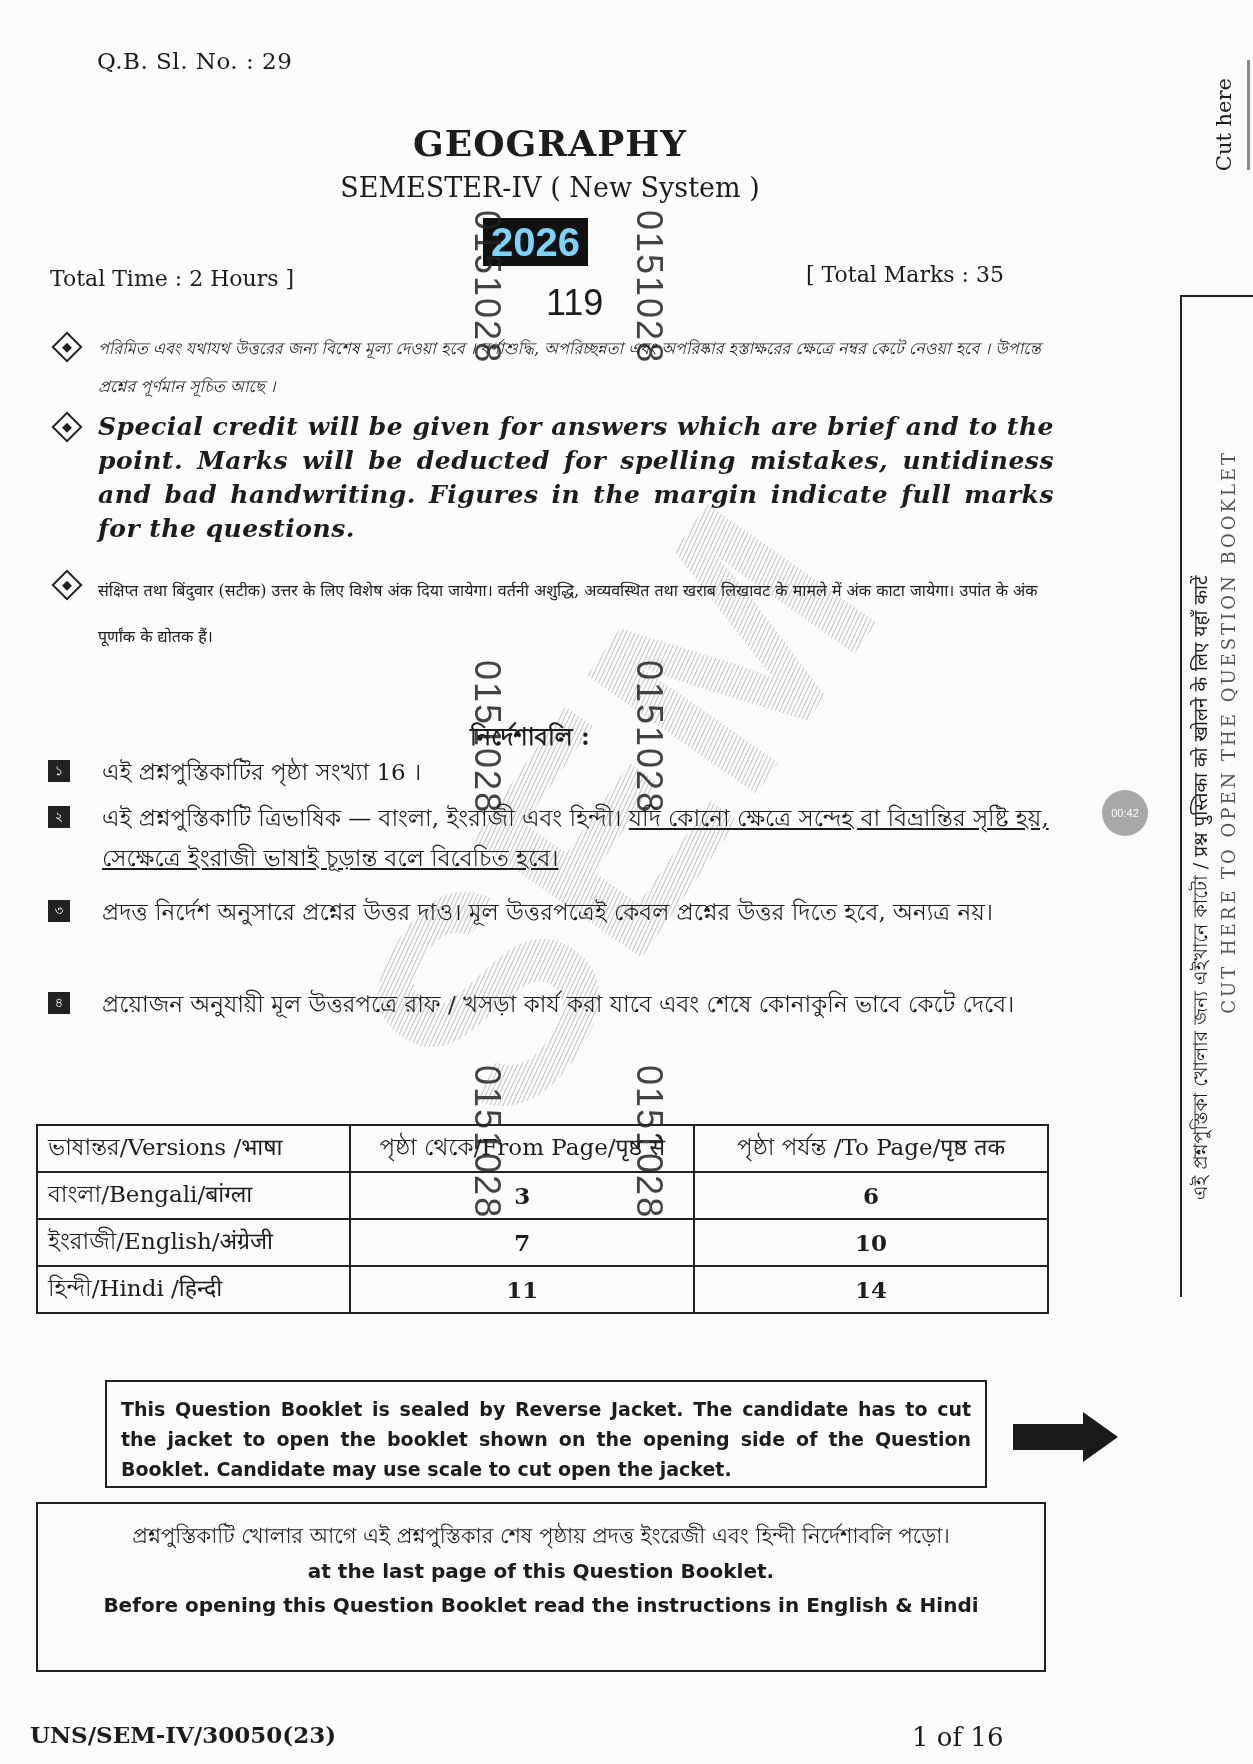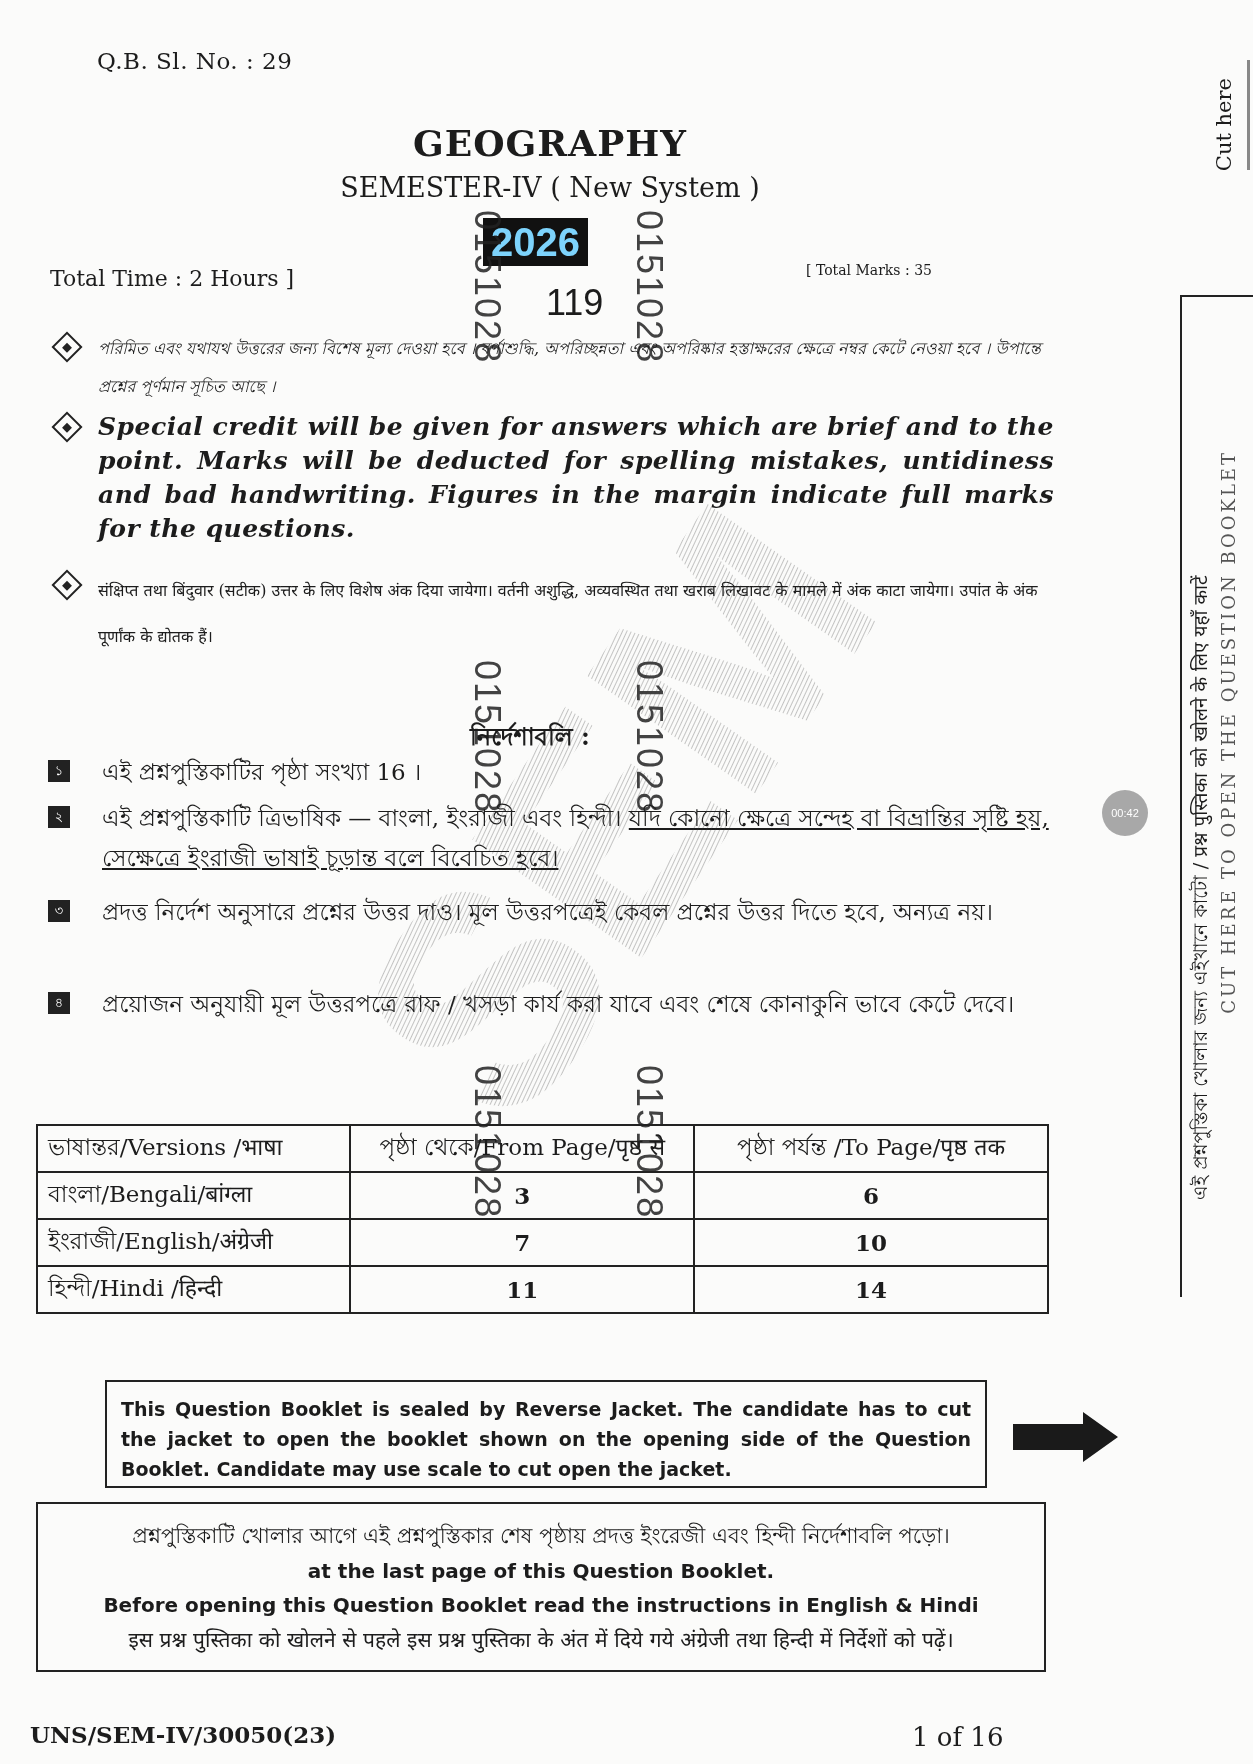--- a/index.html
+++ b/index.html
@@ -8,21 +8,21 @@
     background:#fbfbfa; color:#1c1c1c;
     font-family:"DejaVu Serif", serif;
   }
   .abs { position:absolute; }
   .qb { left:97px; top:48px; font-size:23px; letter-spacing:0.5px; }
   .title { left:0; width:1100px; text-align:center; top:122px; font-size:36px; font-weight:bold; letter-spacing:1px; }
   .subtitle { left:0; width:1100px; text-align:center; top:172px; font-size:27px; font-weight:normal; }
   .year { left:483px; top:218px; background:#111; color:#7dd3fc; font-family:"Liberation Sans", sans-serif; font-weight:bold; font-size:40px; padding:0 8px; line-height:48px; }
   .code { left:546px; top:282px; font-family:"Liberation Sans", sans-serif; font-size:36px; }
   .time { left:50px; top:266px; font-size:22px; }
-  .marks { left:806px; top:262px; font-size:14px; }
+  .marks { left:806px; top:262px; font-size:22px; }
   .stamp { font-family:"Liberation Sans", sans-serif; font-size:36px; color:#222; writing-mode:vertical-rl; letter-spacing:2px; opacity:0.85; }
   .bullet-row { left:56px; width:998px; display:flex; gap:20px; }
   .diamond {
     flex:0 0 22px; height:22px; margin-top:6px; border:2.5px solid #222; transform:rotate(45deg);
     display:flex; align-items:center; justify-content:center; box-sizing:border-box;
   }
   .diamond::after { content:""; width:7px; height:7px; background:#222; }
   .btext { font-size:16px; line-height:38px; font-style:italic; }
   .etext { font-family:"DejaVu Serif", serif; font-size:25px; font-weight:bold; font-style:italic; line-height:34px; letter-spacing:0.5px; text-align:justify; }
   .heading { left:470px; top:718px; font-size:24px; font-weight:bold; }
@@ -125,21 +125,20 @@
 
 <div class="abs box1">This Question Booklet is sealed by Reverse Jacket. The candidate has to cut the jacket to open the booklet shown on the opening side of the Question Booklet. Candidate may use scale to cut open the jacket.</div>
 <svg class="abs arrow" viewBox="0 0 105 50">
   <polygon points="0,12 70,12 70,0 105,25 70,50 70,38 0,38" fill="#1a1a1a"></polygon>
 </svg>
 
 <div class="abs box2">
   <div class="l">প্রশ্নপুস্তিকাটি খোলার আগে এই প্রশ্নপুস্তিকার শেষ পৃষ্ঠায় প্রদত্ত ইংরেজী এবং হিন্দী নির্দেশাবলি পড়ো।</div>
   <div class="e">at the last page of this Question Booklet.</div>
   <div class="e">Before opening this Question Booklet read the instructions in English &amp; Hindi</div>
-  <div class="l">इस प्रश्न पुस्तिका को खोलने से पहले इस प्रश्न पुस्तिका के अंत में दिये गये अंग्रेजी तथा हिन्दी में निर्देशों को पढ़ें।</div>
 </div>
 
 <div class="abs footer-code">UNS/SEM-IV/30050(23)</div>
 <div class="abs footer-page">1 of 16</div>
 
 <div class="abs cut-line"></div>
 <div class="abs cut-here">Cut here</div>
 <div class="abs side-bracket"></div>
 <div class="abs side-text1">এই প্রশ্নপুস্তিকা খোলার জন্য এইখানে কাটো / प्रश्न पुस्तिका को खोलने के लिए यहाँ काटें</div>
 <div class="abs side-text2">CUT HERE TO OPEN THE QUESTION BOOKLET</div>

